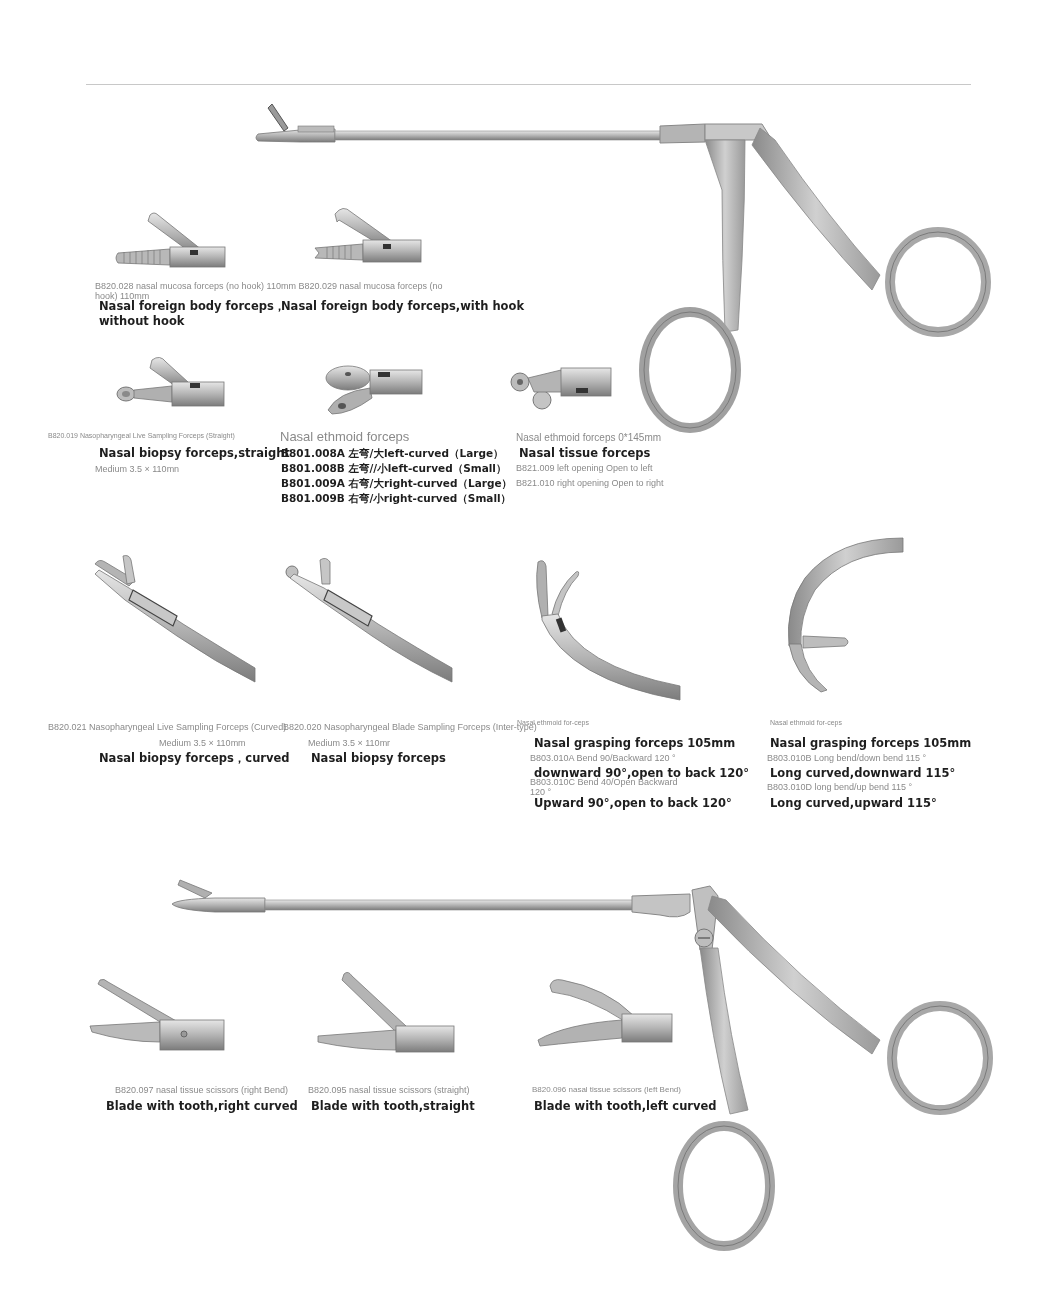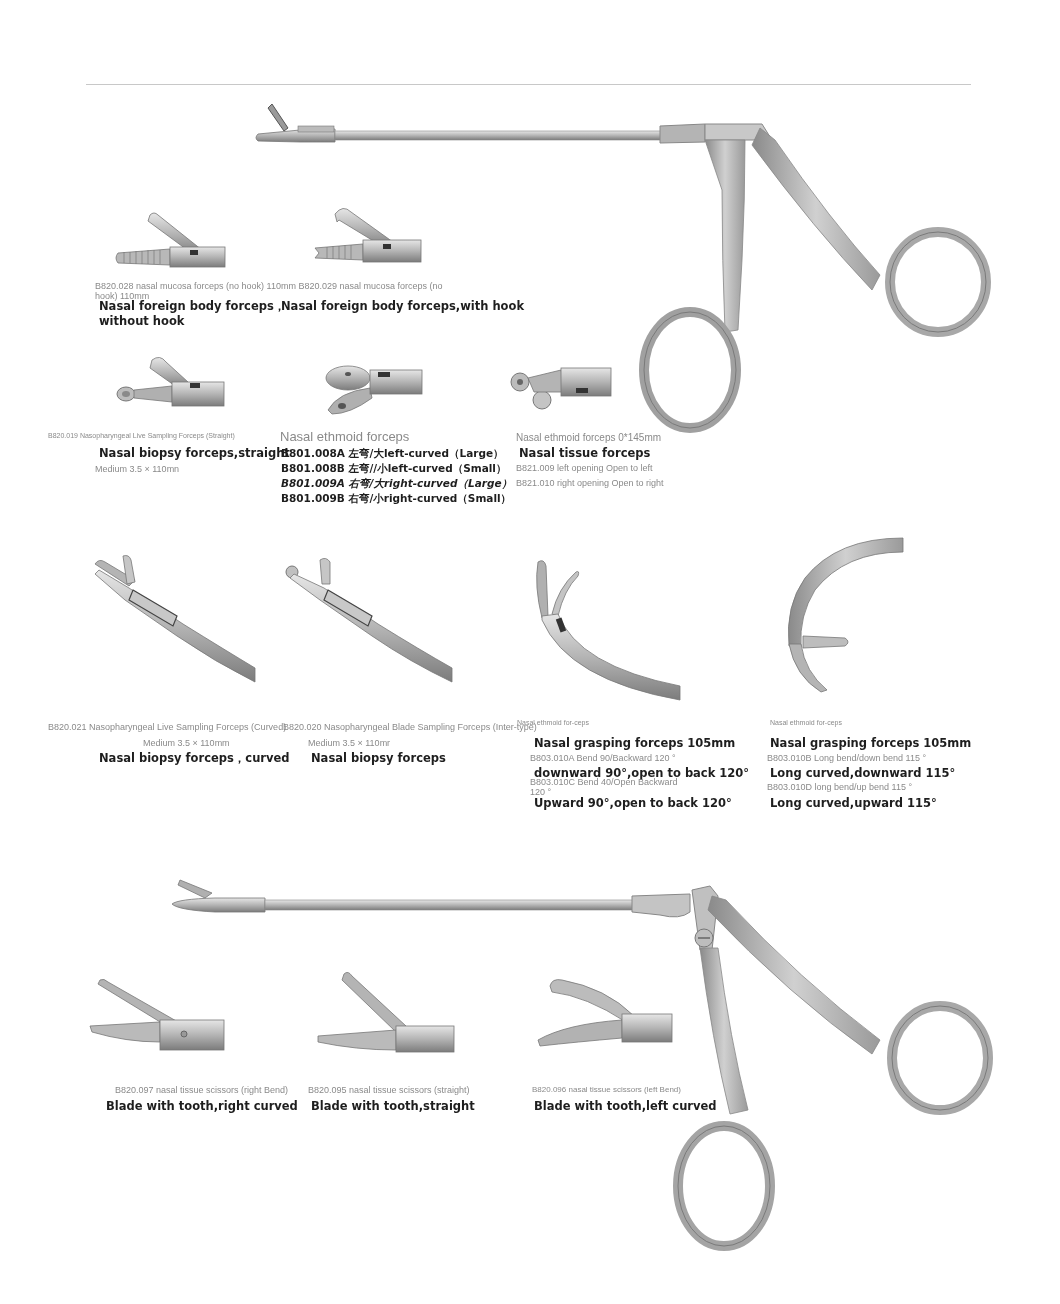--- a/index.html
+++ b/index.html
@@ -112,21 +112,21 @@
   <rect x="70" y="26" width="12" height="5" fill="#333"></rect>
 </svg>
 
 <div class="abs code-sm" style="left:48px;top:432px;white-space:nowrap;">B820.019 Nasopharyngeal Live Sampling Forceps (Straight)</div>
 <div class="abs title" style="left:99px;top:446px;">Nasal biopsy forceps,straight</div>
 <div class="abs code" style="left:95px;top:464px;">Medium 3.5 × 110mn</div>
 
 <div class="abs code-lg" style="left:280px;top:429px;">Nasal ethmoid forceps</div>
 <div class="abs bline" style="left:281px;top:446px;">B801.008A 左弯/大left-curved（Large）</div>
 <div class="abs bline" style="left:281px;top:461px;">B801.008B 左弯//小left-curved（Small）</div>
-<div class="abs bline" style="left:281px;top:476px;font-style:italic;">B801.009A 右弯/大right-curved（Large）</div>
+<div class="abs bline" style="left:281px;top:476px;">B801.009A 右弯/大right-curved（Large）</div>
 <div class="abs bline" style="left:281px;top:491px;">B801.009B 右弯/小right-curved（Small）</div>
 
 <div class="abs" style="left:516px;top:432px;font-size:10px;color:#8a8a8a;">Nasal ethmoid forceps 0*145mm</div>
 <div class="abs title" style="left:519px;top:446px;">Nasal tissue forceps</div>
 <div class="abs code" style="left:516px;top:463px;">B821.009 left opening Open to left</div>
 <div class="abs code" style="left:516px;top:478px;">B821.010 right opening Open to right</div>
 
 <svg style="left:85px;top:550px;width:175px;height:140px;" viewBox="0 0 175 140">
   <path d="M10,14 Q14,8 20,12 L50,30 L44,36 Z" fill="#b4b4b4" stroke="#777" stroke-width="0.8"></path>
   <path d="M38,6 Q44,4 46,10 L50,32 L42,34 Z" fill="#c6c6c6" stroke="#777" stroke-width="0.8"></path>
@@ -145,21 +145,21 @@
   <path d="M14,60 L30,58 Q50,110 152,130 L152,144 Q40,124 14,64 Z" fill="url(#steelH)" stroke="#777" stroke-width="0.8"></path>
   <rect x="30" y="62" width="6" height="14" fill="#333" transform="rotate(-20 33 69)"></rect>
 </svg>
 <svg style="left:775px;top:536px;width:135px;height:160px;" viewBox="0 0 135 160">
   <path d="M128,2 L128,16 Q70,16 40,54 Q24,80 26,110 L14,110 Q10,70 30,42 Q62,2 128,2 Z" fill="url(#steelV)" stroke="#777" stroke-width="0.8"></path>
   <path d="M14,108 L26,108 Q30,136 52,154 L46,156 Q20,140 14,108 Z" fill="#b4b4b4" stroke="#777" stroke-width="0.8"></path>
   <path d="M28,100 L70,102 Q76,106 70,110 L28,112 Z" fill="#bdbdbd" stroke="#777" stroke-width="0.8"></path>
 </svg>
 
 <div class="abs code" style="left:48px;top:722px;white-space:nowrap;">B820.021 Nasopharyngeal Live Sampling Forceps (Curved)</div>
-<div class="abs code" style="left:95px;top:738px;padding-left:48px;">Medium 3.5 × 110mm</div>
+<div class="abs code" style="left:111px;top:738px;padding-left:48px;">Medium 3.5 × 110mm</div>
 <div class="abs title" style="left:99px;top:751px;">Nasal biopsy forceps，curved</div>
 
 <div class="abs code" style="left:283px;top:722px;white-space:nowrap;">B820.020 Nasopharyngeal Blade Sampling Forceps (Inter-type)</div>
 <div class="abs code" style="left:308px;top:738px;">Medium 3.5 × 110mr</div>
 <div class="abs title" style="left:311px;top:751px;">Nasal biopsy forceps</div>
 
 <div class="abs code-sm" style="left:517px;top:719px;width:72px;">Nasal ethmoid for-ceps</div>
 <div class="abs title" style="left:534px;top:736px;">Nasal grasping forceps 105mm</div>
 <div class="abs code" style="left:530px;top:753px;">B803.010A Bend 90/Backward 120 °</div>
 <div class="abs title" style="left:534px;top:766px;">downward 90°,open to back 120°</div>

